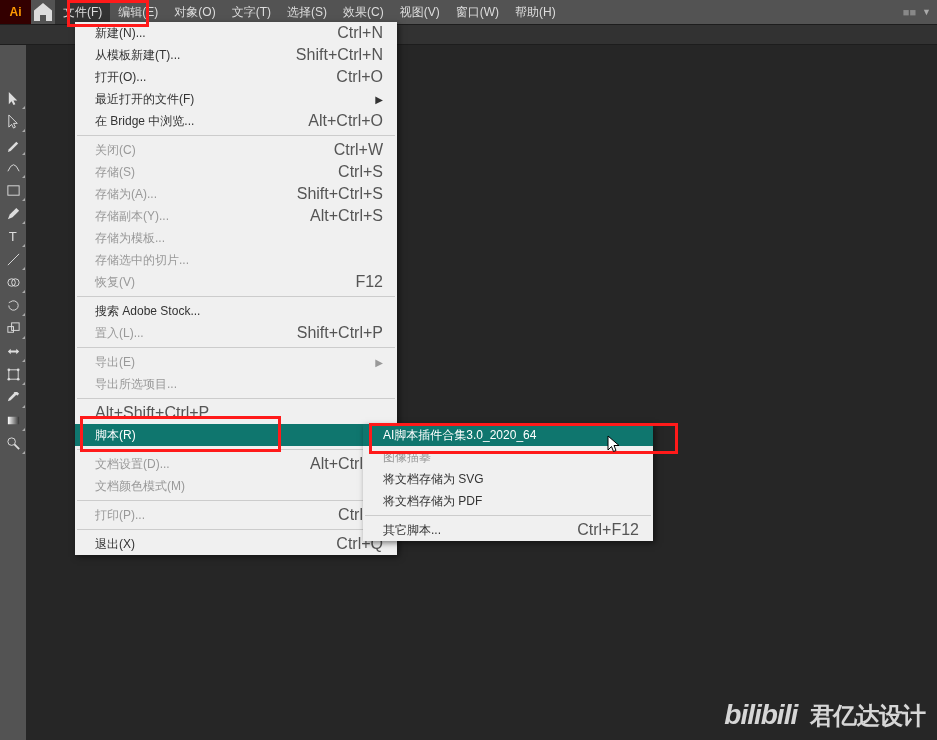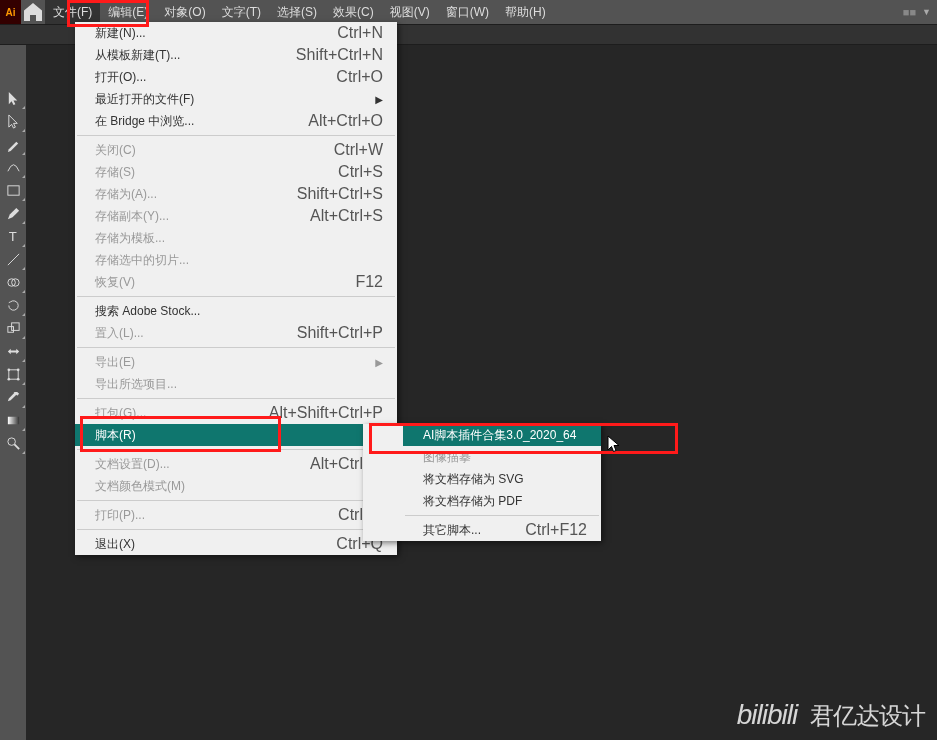--- a/index.html
+++ b/index.html
@@ -2,22 +2,22 @@
 <html><head>
 <meta charset="utf-8">
 <style>
   * { margin:0; padding:0; box-sizing:border-box; }
   body { font-family:"Microsoft YaHei","Segoe UI",Arial,sans-serif; font-size:12px;
          width:937px; height:740px; overflow:hidden; background:#2f2f2f;
          color:#ccc; position:relative; user-select:none; }
 
   
   .topbar { height:24px; background:#535353; display:flex; align-items:center; }
-  .app-icon { width:21px; height:24px; background:#330000; display:flex;
-              align-items:center; justify-content:center; font-size:10px;
+  .app-icon { width:31px; height:24px; background:#330000; display:flex;
+              align-items:center; justify-content:center; font-size:12px;
               font-weight:bold; color:#ff9a00; }
   .home-icon { width:24px; height:24px; display:flex; align-items:center;
                justify-content:center; color:#ddd; }
   .menu-item { padding:0 8px; height:24px; line-height:24px; color:#ddd;
                white-space:nowrap; font-size:12px; }
   .menu-item.open { background:#333; }
   .tool-extra { margin-left:auto; display:flex; align-items:center; gap:6px;
                 padding-right:6px; }
   .tool-extra .blur { color:#888; filter:blur(0.6px); font-size:11px; }
   .tool-extra .drop { font-size:9px; color:#aaa; }
@@ -44,38 +44,38 @@
               z-index:50; }
   .dm-row { display:flex; align-items:center; height:22px; padding:0 14px 0 20px;
             white-space:nowrap; }
   .dm-row.disabled { color:#999;align-items:center; }
   .dm-row.hi { background:#0f766e; color:#fff;align-items:center; }
   .dm-row .lbl { flex:1; }
   .dm-row .sc { color:#555; font-size:16px; }
   .dm-row .arw { margin-left:auto; font-size:10px; }
   .dm-sep { height:1px; background:#ccc; margin:3px 2px; }
 
-  .submenu { position:absolute; top:424px; left:363px; width:238px;
+  .submenu { position:absolute; top:424px; left:363px; width:290px;
              background:#f0f0f0; color:#333; box-shadow:2px 2px 6px rgba(0,0,0,.5);
-             z-index:60;padding-left:40px; }
+             z-index:60; }
 
   
   .redbox { position:absolute; border:3px solid #ff1a1a; pointer-events:none;
             z-index:90; }
   .r1 { left:67px; top:0; width:82px; height:27px; }
   .r2 { left:80px; top:416px; width:201px; height:36px; }
   .r3 { left:369px; top:423px; width:309px; height:31px; }
 
   
   .cursor { position:absolute; left:607px; top:435px; z-index:100;
             pointer-events:none; }
 
   
   .watermark { position:absolute; right:12px; bottom:8px; color:#eaeaea;
-               font-size:28px; font-style:italic; font-weight:normal;
+               font-size:28px; font-style:italic; font-weight:bold;
                font-family:"Arial Black",sans-serif; letter-spacing:-1px;
                opacity:.9; }
   .watermark .cn { font-style:normal; font-family:"Microsoft YaHei";
                    font-size:24px; margin-left:6px; }
 </style>
 </head>
 <body>
 
 <div class="topbar">
   <div class="app-icon">Ai</div>
@@ -277,21 +277,20 @@
     <div class="dm-sep"></div>
     <div class="dm-row disabled">
       <span class="lbl">导出(E)</span>
       <span class="arw">▶</span>
     </div>
     <div class="dm-row disabled">
       <span class="lbl">导出所选项目...</span>
     </div>
     <div class="dm-sep"></div>
     <div class="dm-row disabled">
-      <span class="lbl">打包(G)...</span>
       <span class="sc">Alt+Shift+Ctrl+P</span>
     </div>
     <div class="dm-row hi">
       <span class="lbl">脚本(R)</span>
       <span class="arw">▶</span>
     </div>
     <div class="dm-sep"></div>
     <div class="dm-row disabled">
       <span class="lbl">文档设置(D)...</span>
       <span class="sc">Alt+Ctrl+P</span>

